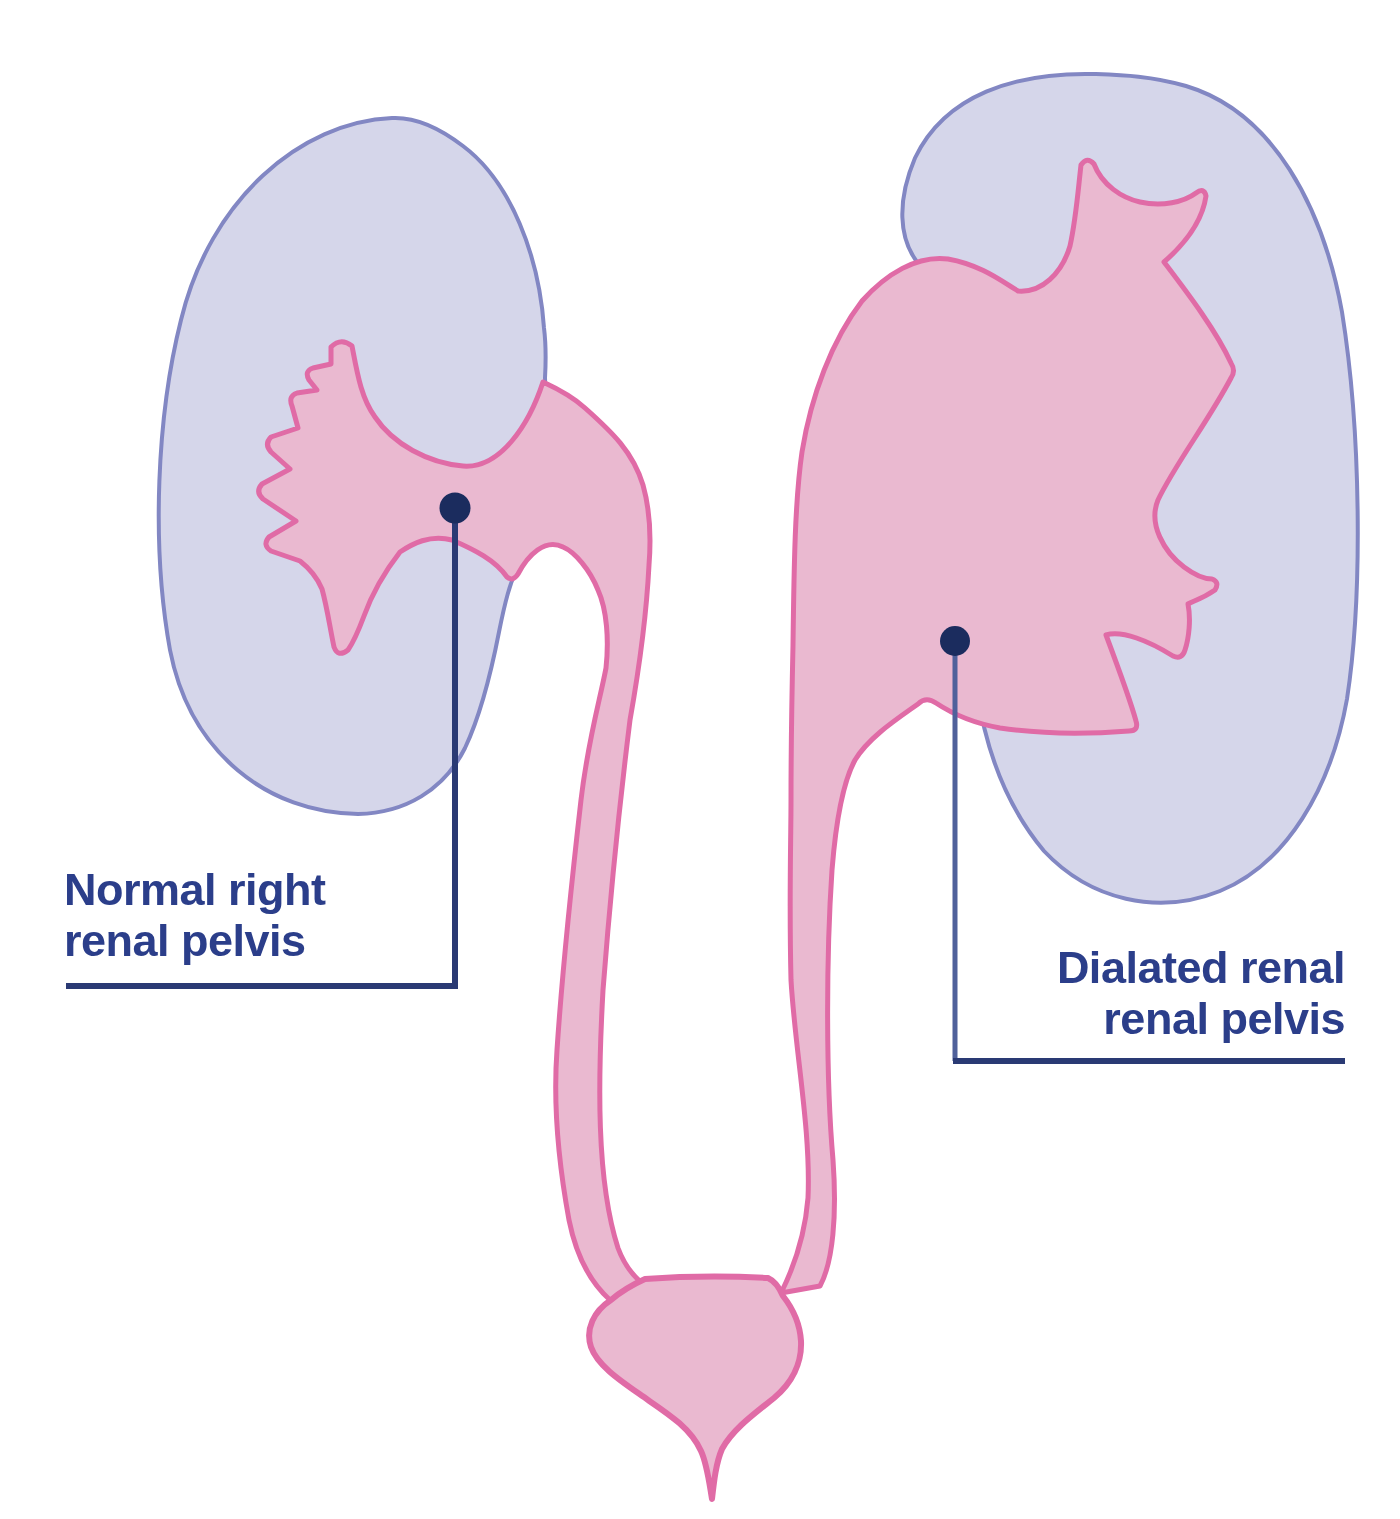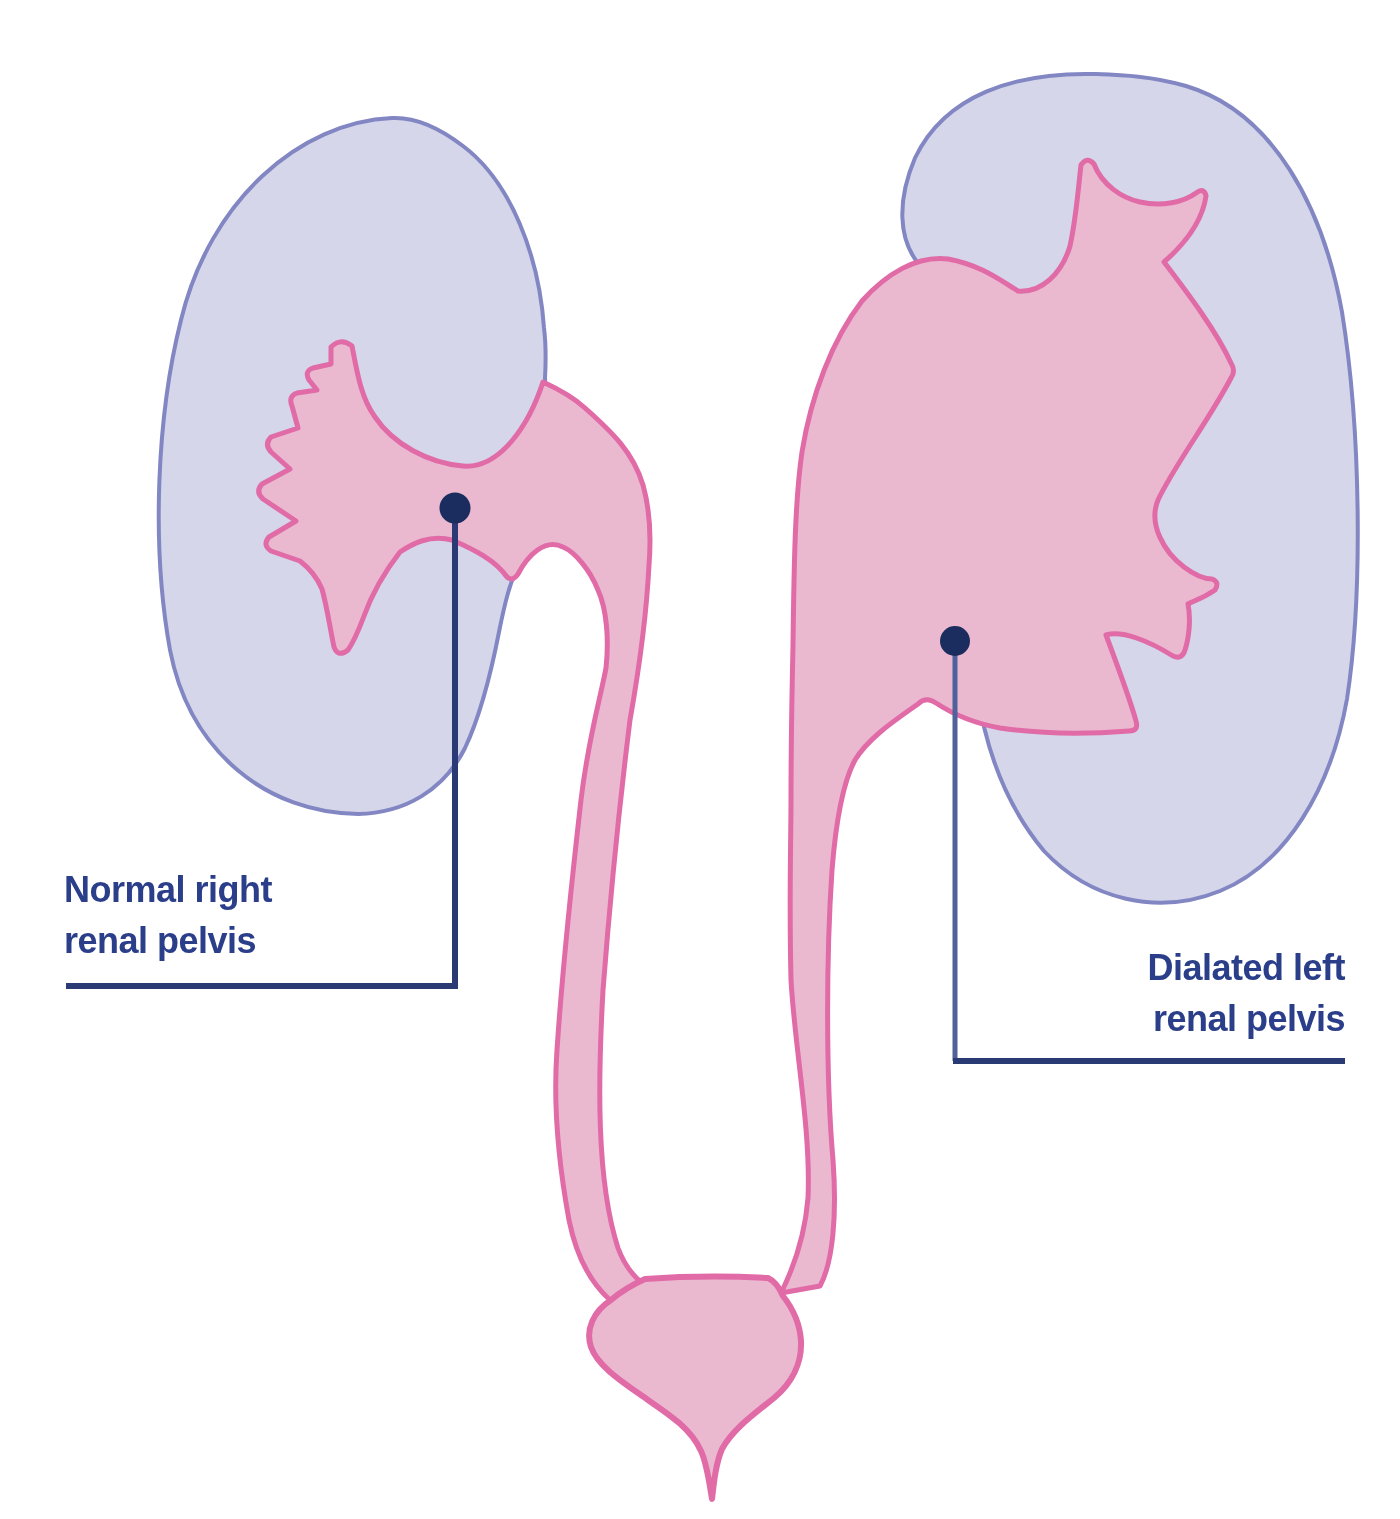--- a/index.html
+++ b/index.html
@@ -52,21 +52,21 @@
     stroke-width: 5;
     stroke-linecap: butt;
   }
   .dot {
     fill: var(--marker-dot, #1b2c5e);
   }
   .label {
     position: absolute;
     color: var(--label-color, #2b3e8a);
     font-weight: 700;
-    font-size: 36px;
+    font-size: 45px;
     line-height: 51px;
     letter-spacing: -0.5px;
     white-space: nowrap;
   }
   .label-left {
     left: 64px;
     top: 864px;
     text-align: left;
   }
   .label-right {
@@ -152,17 +152,17 @@
     <circle class="dot" cx="455" cy="508" r="15.5"></circle>
     <circle class="dot" cx="955" cy="641" r="15"></circle>
   </svg>
 
   <div class="label label-left">
     <span>Normal right</span>
     <span>renal pelvis</span>
   </div>
 
   <div class="label label-right">
-    <span>Dialated left</span>
+    <span>Dialated renal</span>
     <span>renal pelvis</span>
   </div>
 
 </div>
 
 </body></html>

